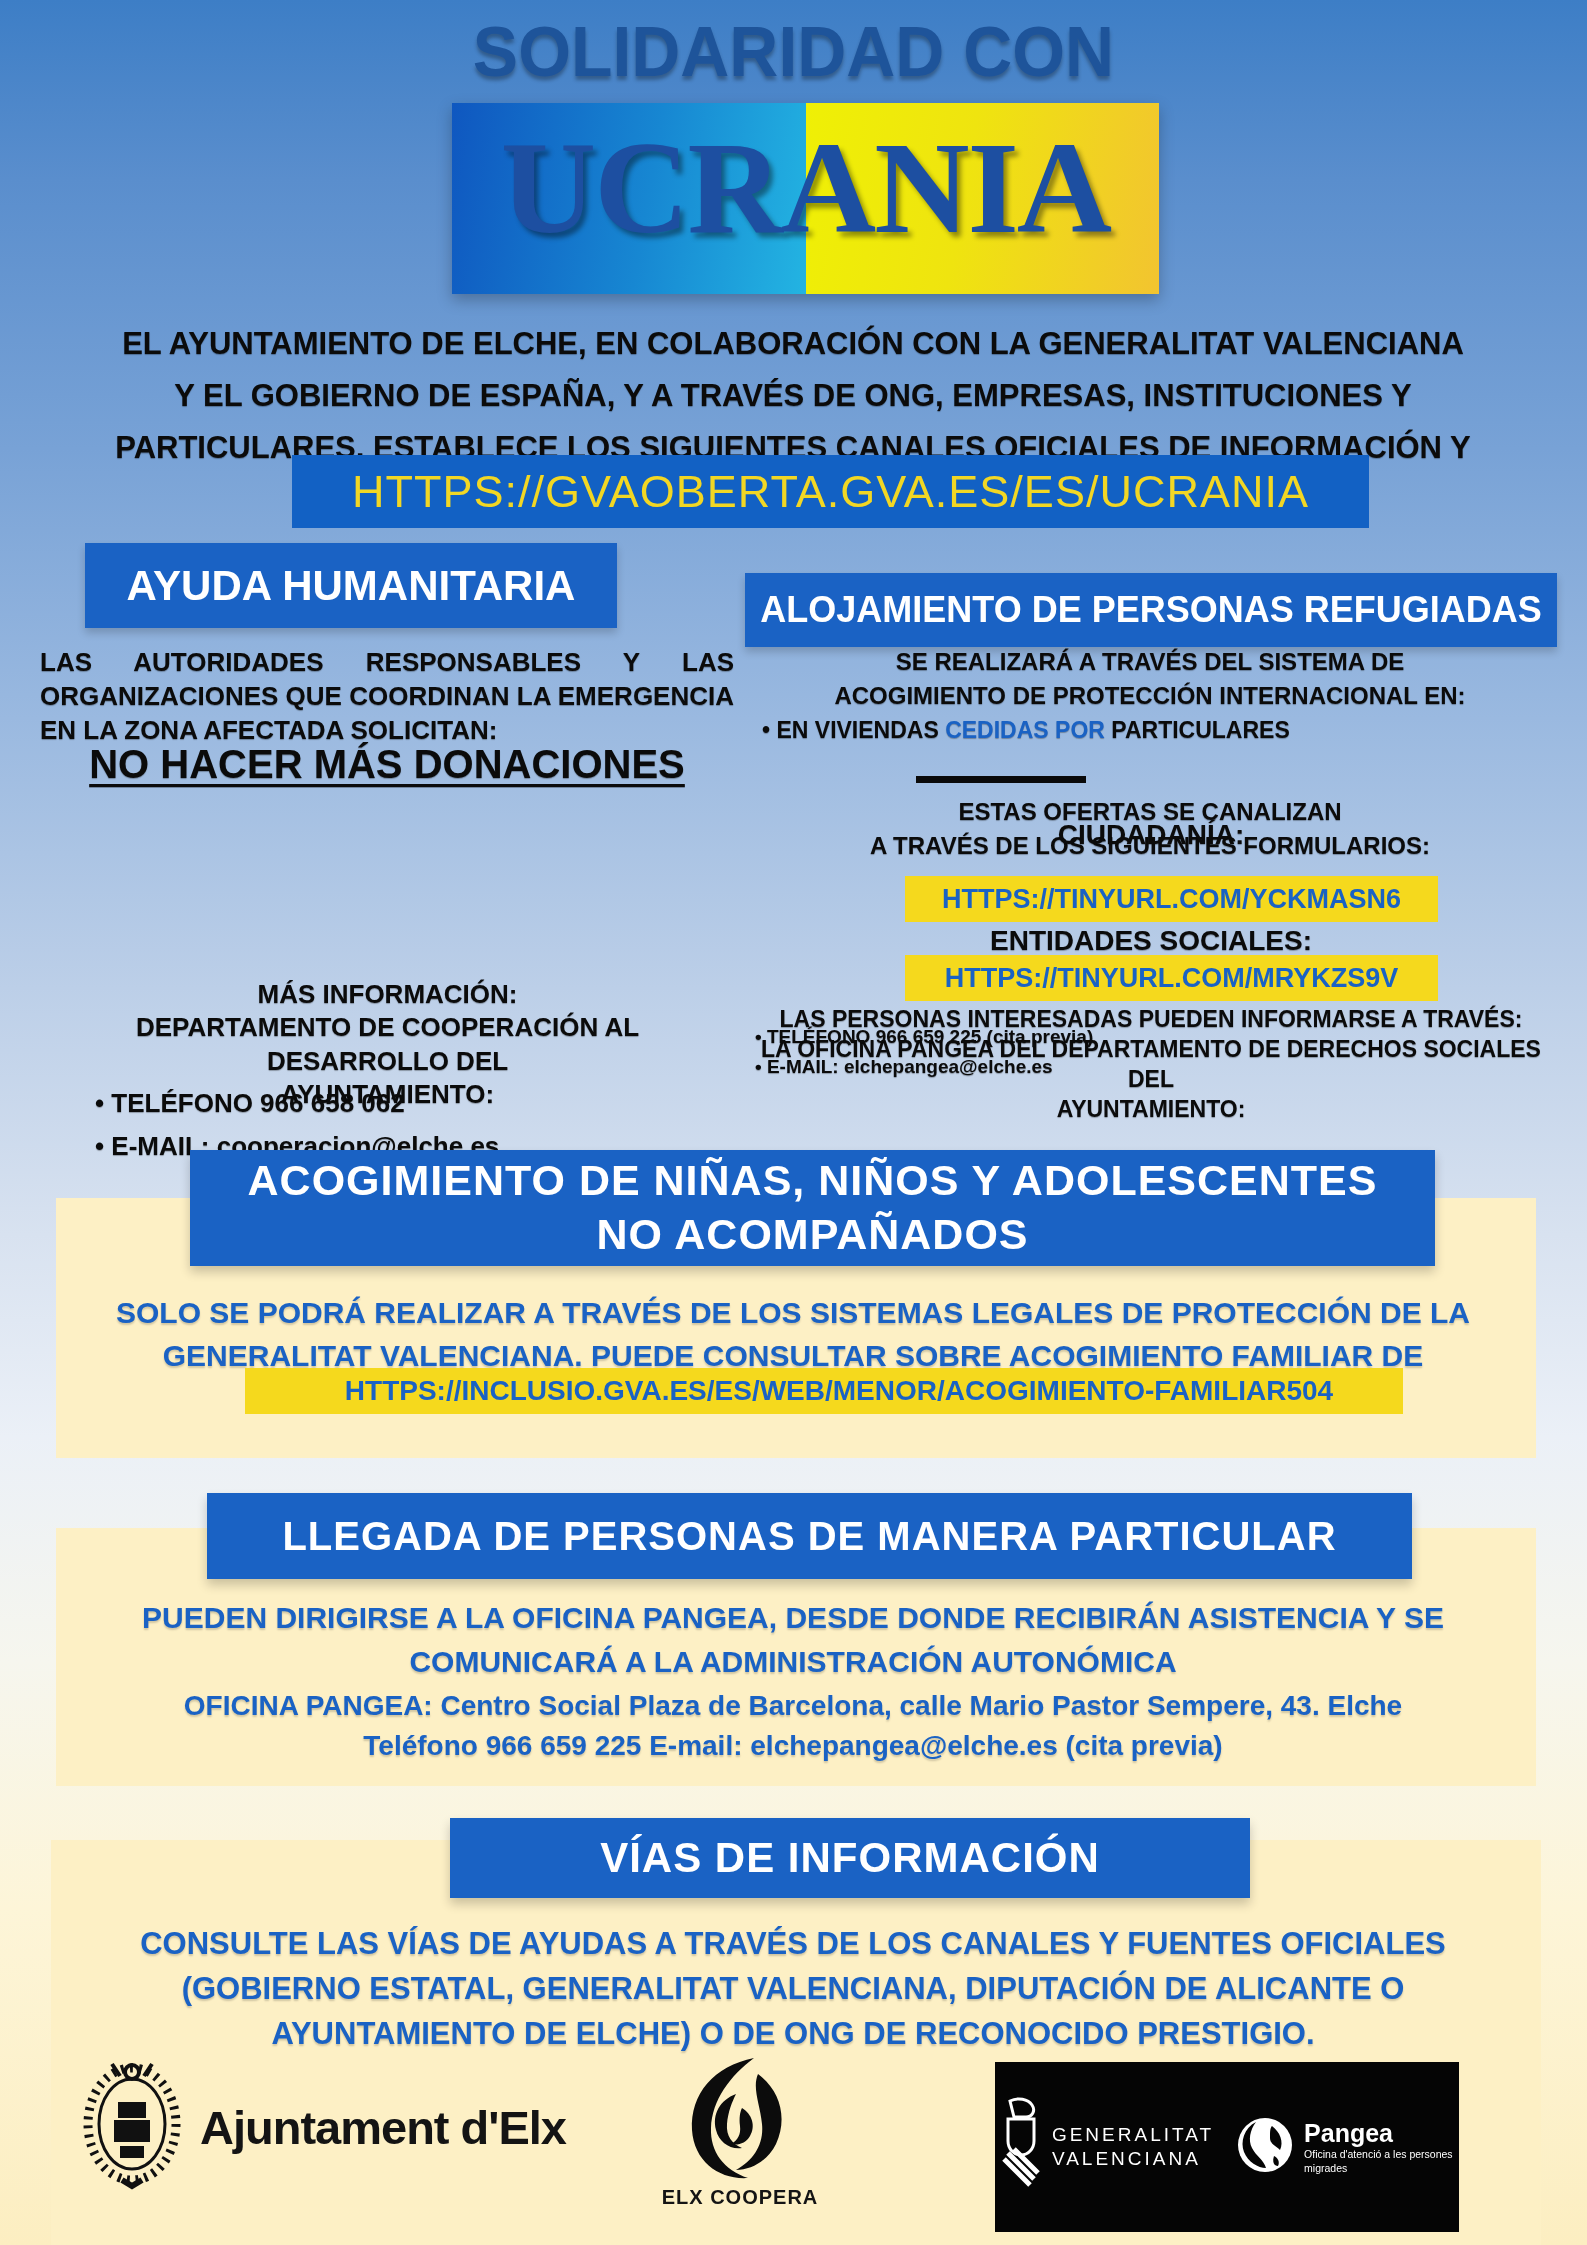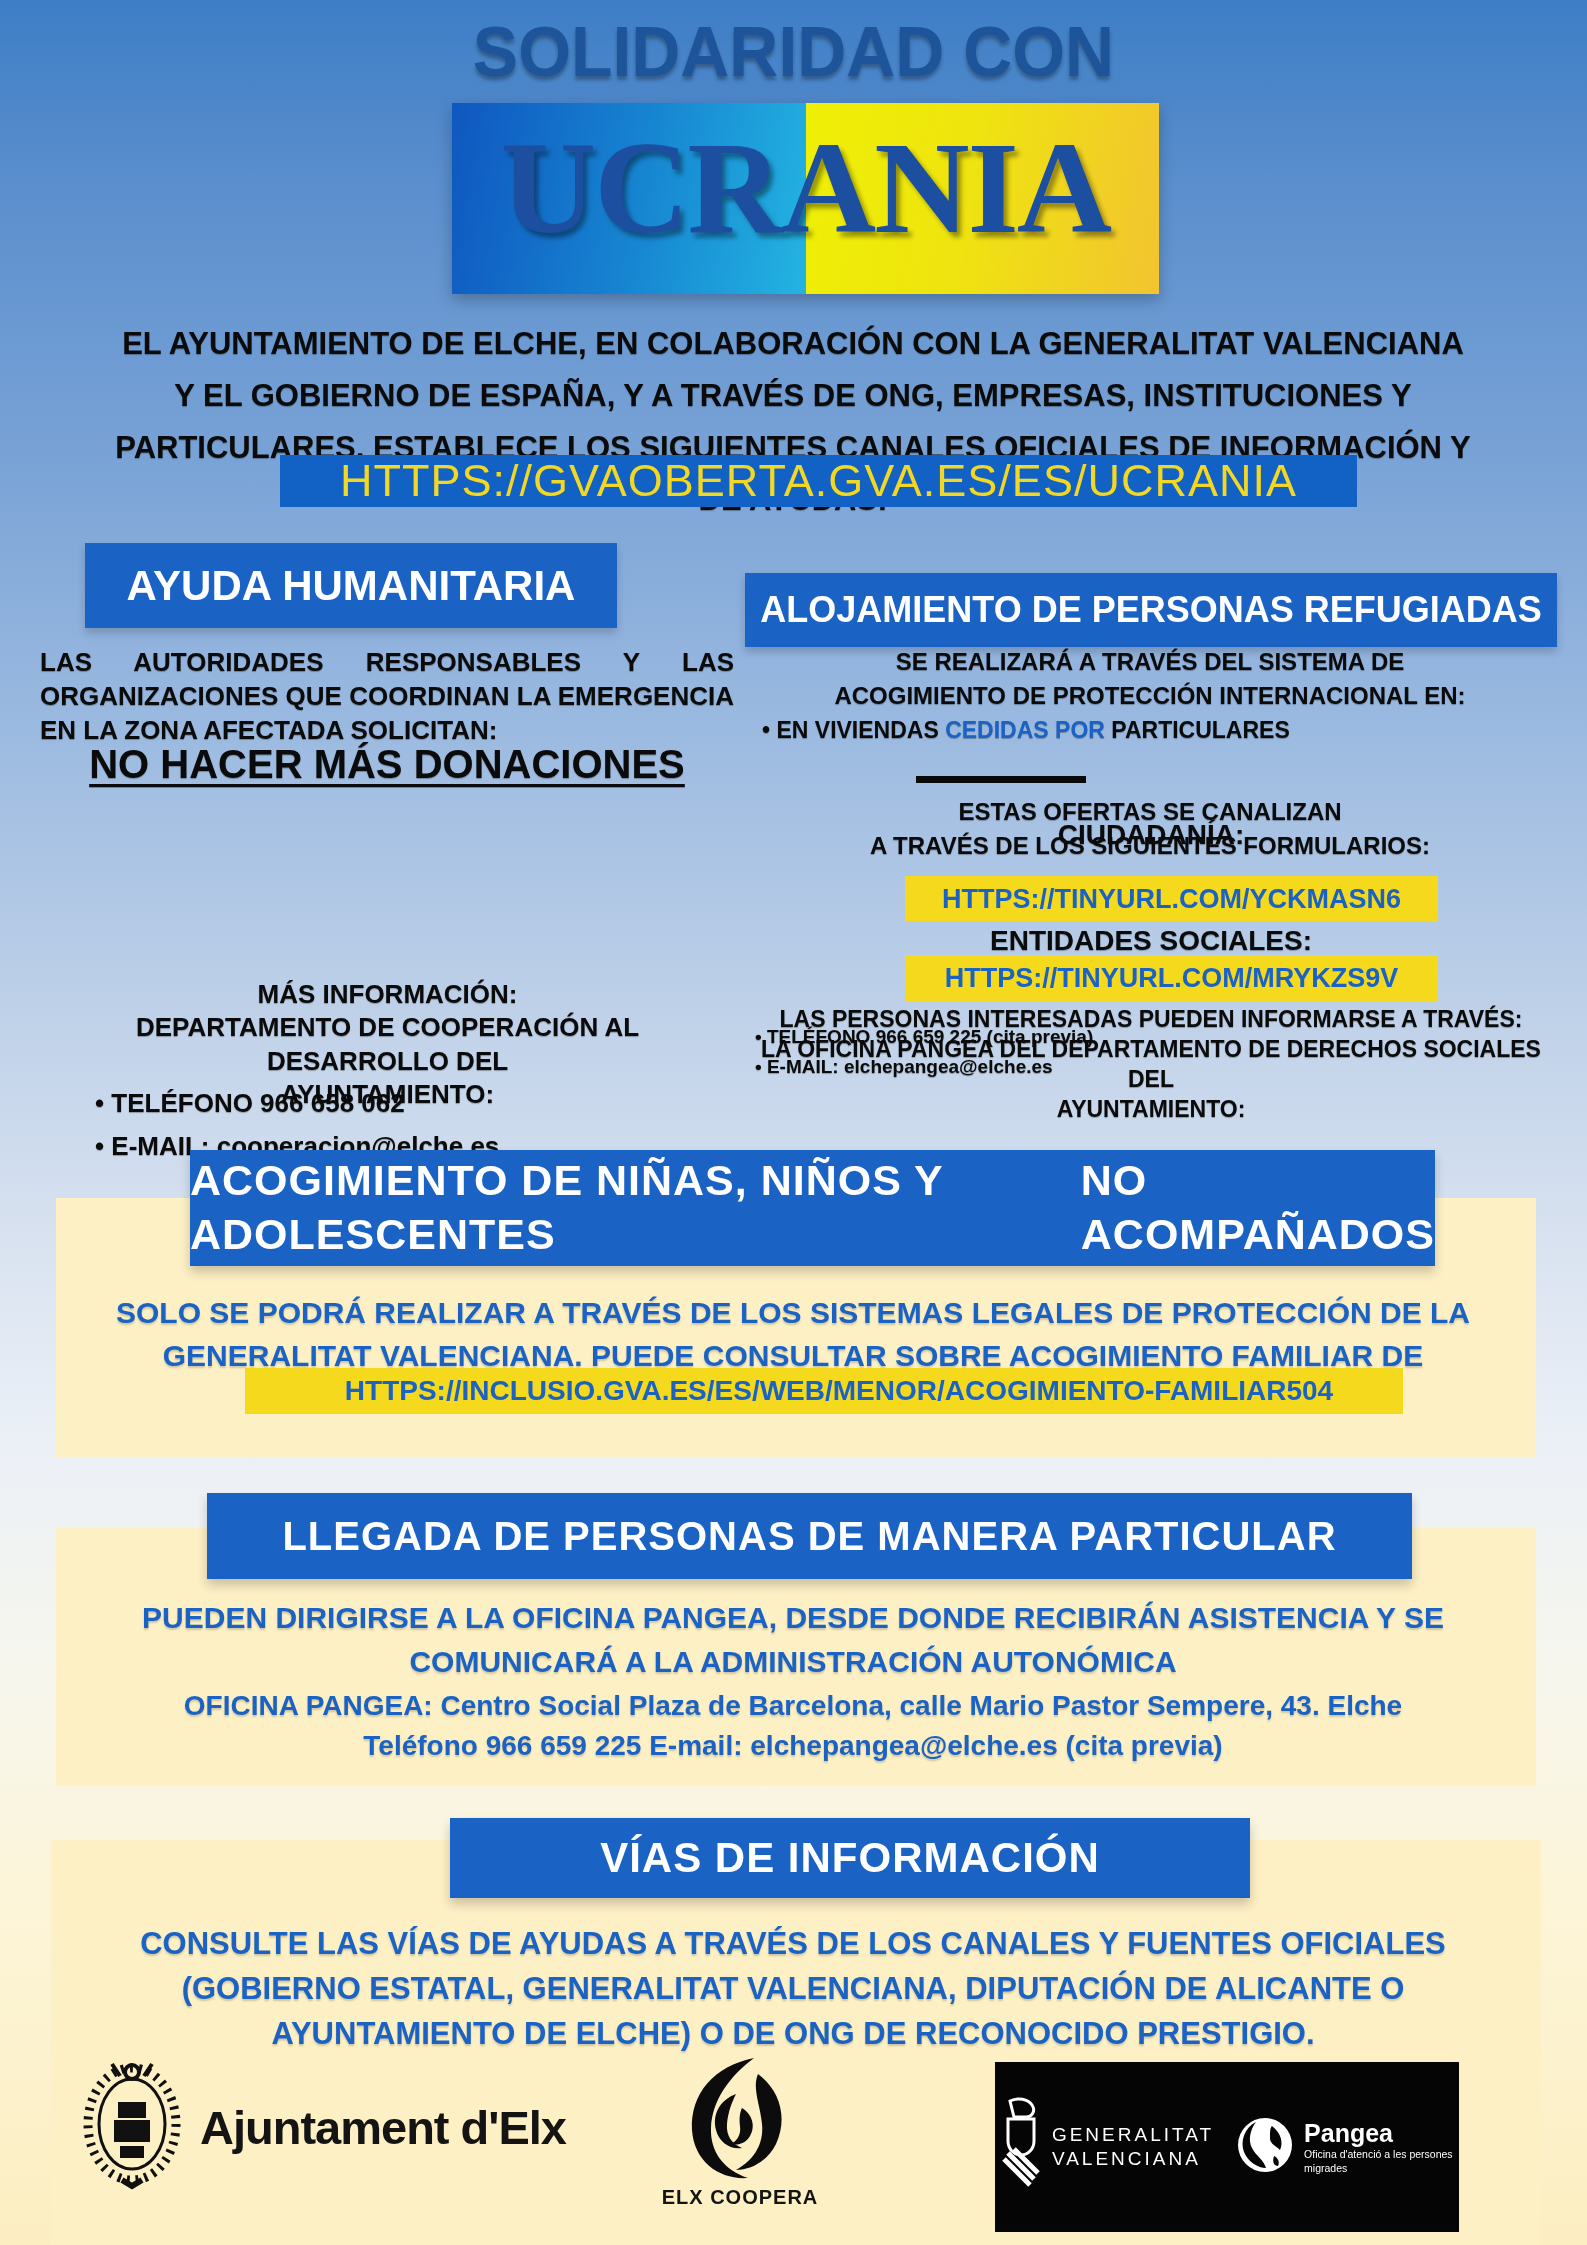--- a/index.html
+++ b/index.html
@@ -30,21 +30,21 @@
     position:absolute;left:0;top:8px;width:100%;text-align:center;
     font-family:"Liberation Serif","DejaVu Serif",serif;
     font-size:132px;font-weight:bold;color:#1d4fa1;letter-spacing:-2px;
     text-shadow:4px 5px 5px rgba(0,0,0,.4);
   }
   .intro{
     left:113px;top:318px;width:1360px;text-align:center;
     font-size:31px;font-weight:bold;color:#0b0b0b;line-height:1.68;
   }
   .url-banner{
-    left:280px;top:455px;width:1077px;height:52px;background:#1261c4;
+    left:292px;top:455px;width:1077px;height:73px;background:#1261c4;
     display:flex;align-items:center;justify-content:center;
     font-size:45px;color:#f2d724;letter-spacing:1px;
   }
 
   
   .hdr-box{background:#1a62c4;color:#fff;font-weight:bold;
     display:flex;align-items:center;justify-content:center;
     box-shadow:0 5px 8px rgba(0,0,0,.18);}
   .ayuda-box{left:85px;top:543px;width:532px;height:85px;font-size:42px;}
   .aloja-box{left:745px;top:573px;width:812px;height:74px;font-size:36px;}
@@ -82,21 +82,21 @@
   .info3{left:745px;top:1005px;width:812px;text-align:center;
     font-size:23px;font-weight:bold;color:#0b0b0b;line-height:1.3;}
   .rbullets2{left:755px;top:1022px;font-size:19px;line-height:1.6;}
 
   
   .cream{background:#fdf0c5;}
   .panel-minors{left:56px;top:1198px;width:1480px;height:260px;}
   .panel-arrival{left:56px;top:1528px;width:1480px;height:258px;}
   .panel-vias{left:51px;top:1840px;width:1490px;height:405px;}
   .big-banner{background:#1a62c4;color:#fff;font-weight:bold;
-    display:flex;flex-direction:row;align-items:center;justify-content:center;
+    display:flex;flex-direction:column;align-items:center;justify-content:center;
     box-shadow:0 6px 10px rgba(0,0,0,.2);}
   .banner-minors{left:190px;top:1150px;width:1245px;height:116px;font-size:43px;line-height:1.25;letter-spacing:1px;}
   .banner-arrival{left:207px;top:1493px;width:1205px;height:86px;font-size:40px;letter-spacing:1px;}
   .banner-vias{left:450px;top:1818px;width:800px;height:80px;font-size:42px;letter-spacing:1px;}
   .blue-body{color:#1a62c4;font-weight:bold;text-align:center;text-shadow:0 2px 2px rgba(0,0,0,.18);}
   .minors-body{left:108px;top:1292px;width:1370px;font-size:30px;line-height:1.42;}
   .ybox-minors{left:245px;top:1368px;width:1128px;height:46px;font-size:28px;padding-left:30px;}
   .arrival-body{left:103px;top:1596px;width:1380px;font-size:30px;line-height:1.45;}
   .arrival-office{left:103px;top:1690px;width:1380px;font-size:28px;}
   .arrival-contact{left:103px;top:1730px;width:1380px;font-size:28px;}

